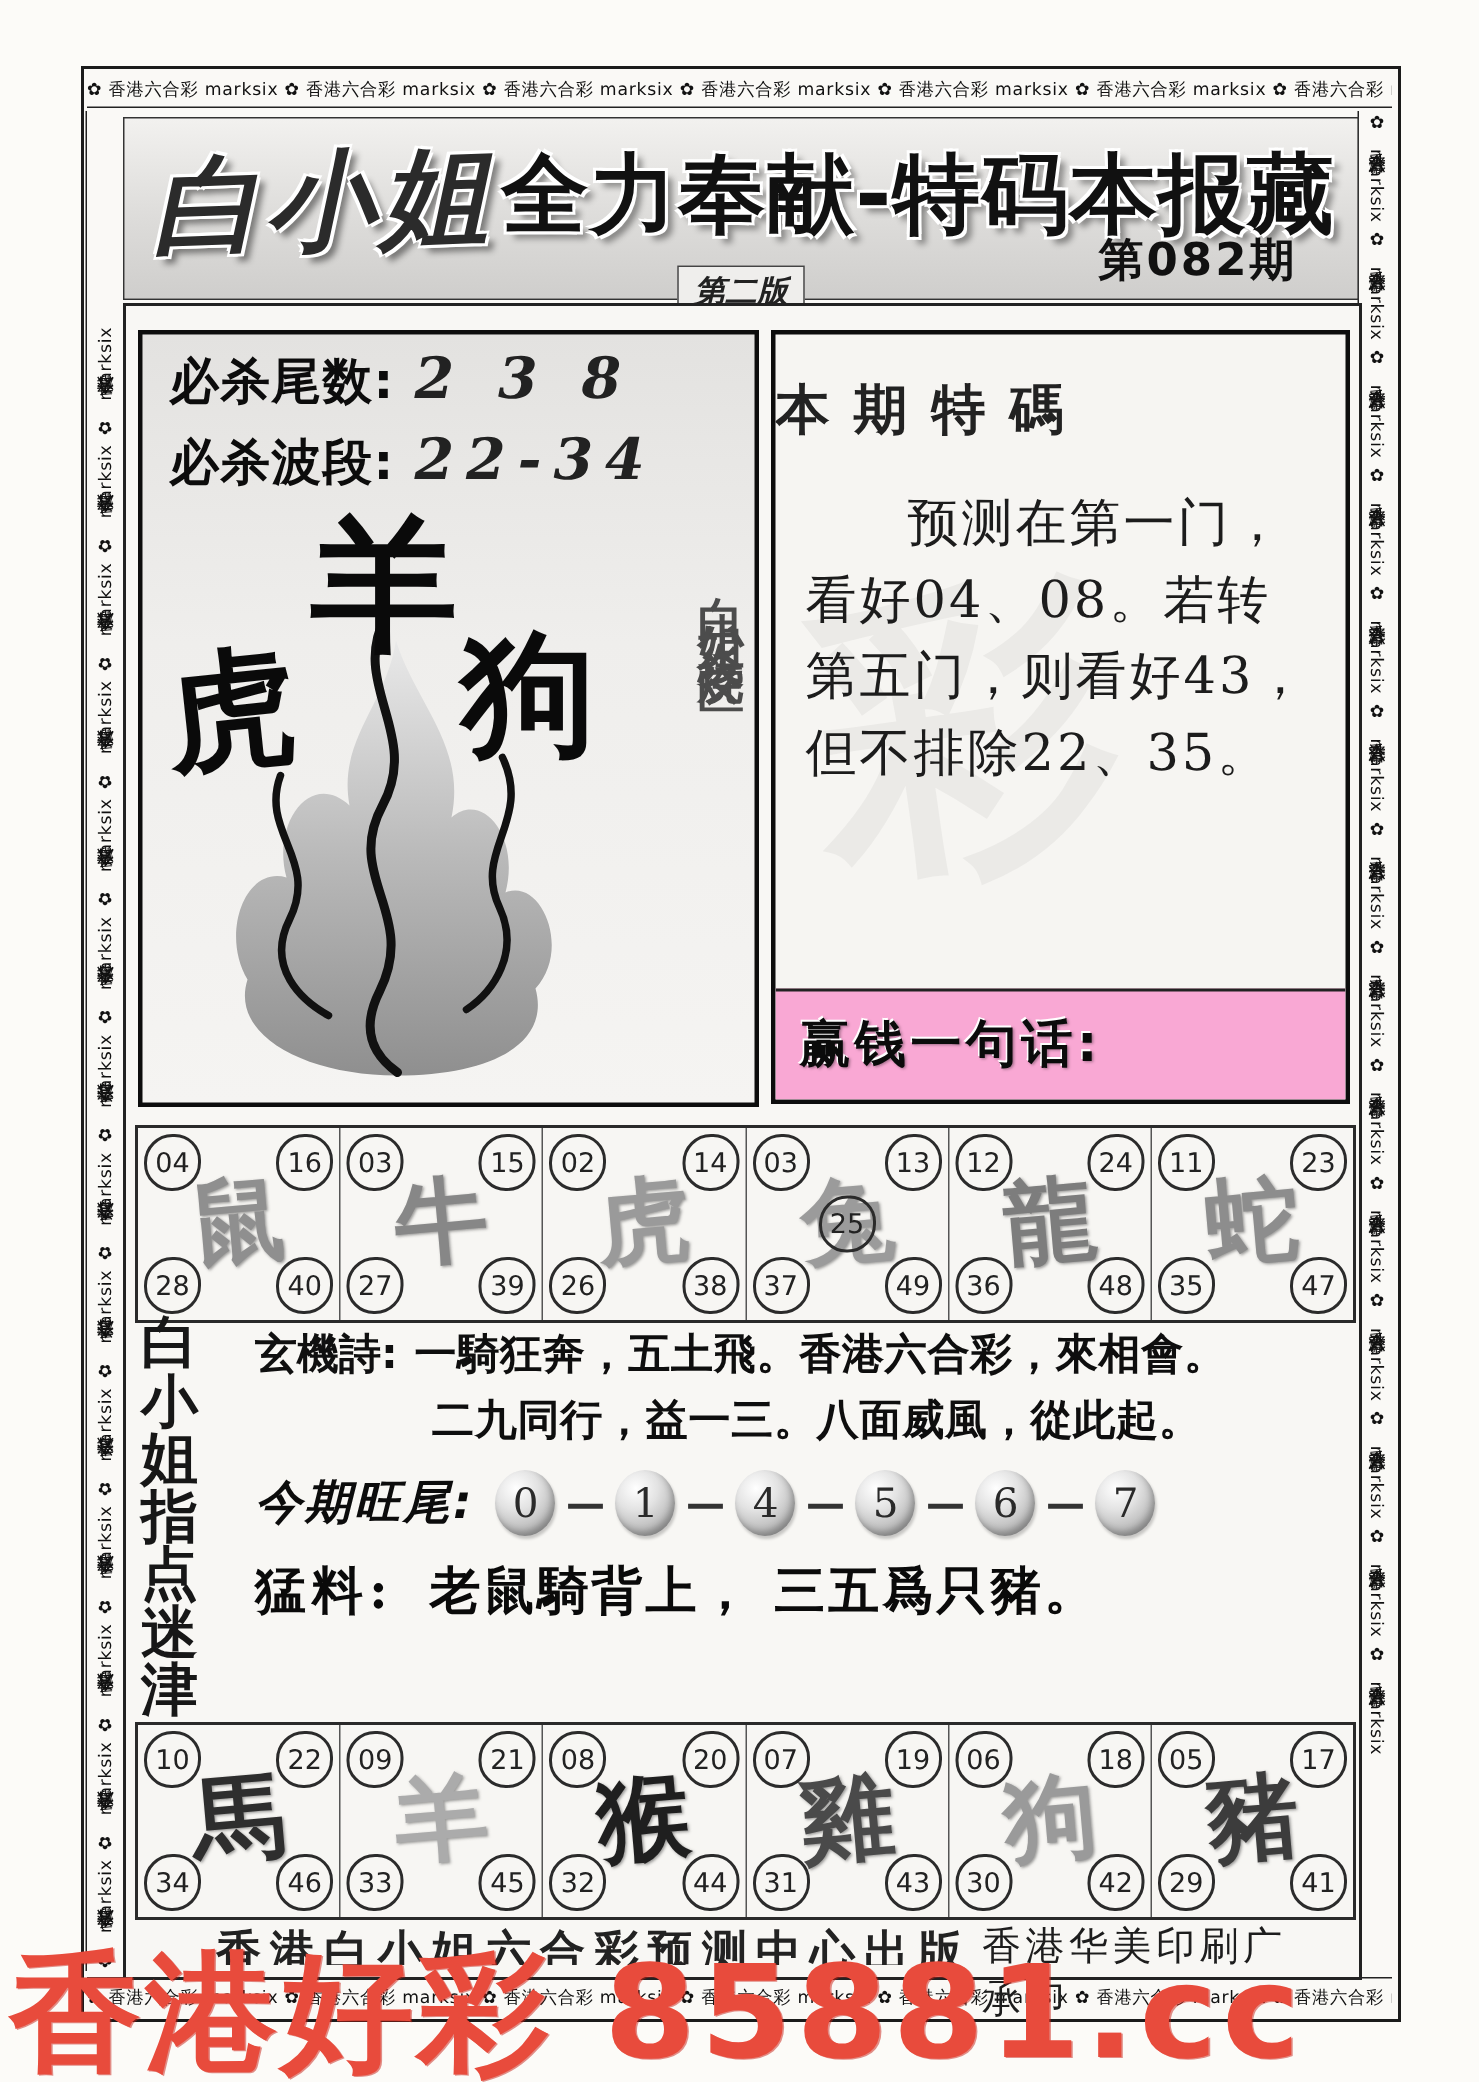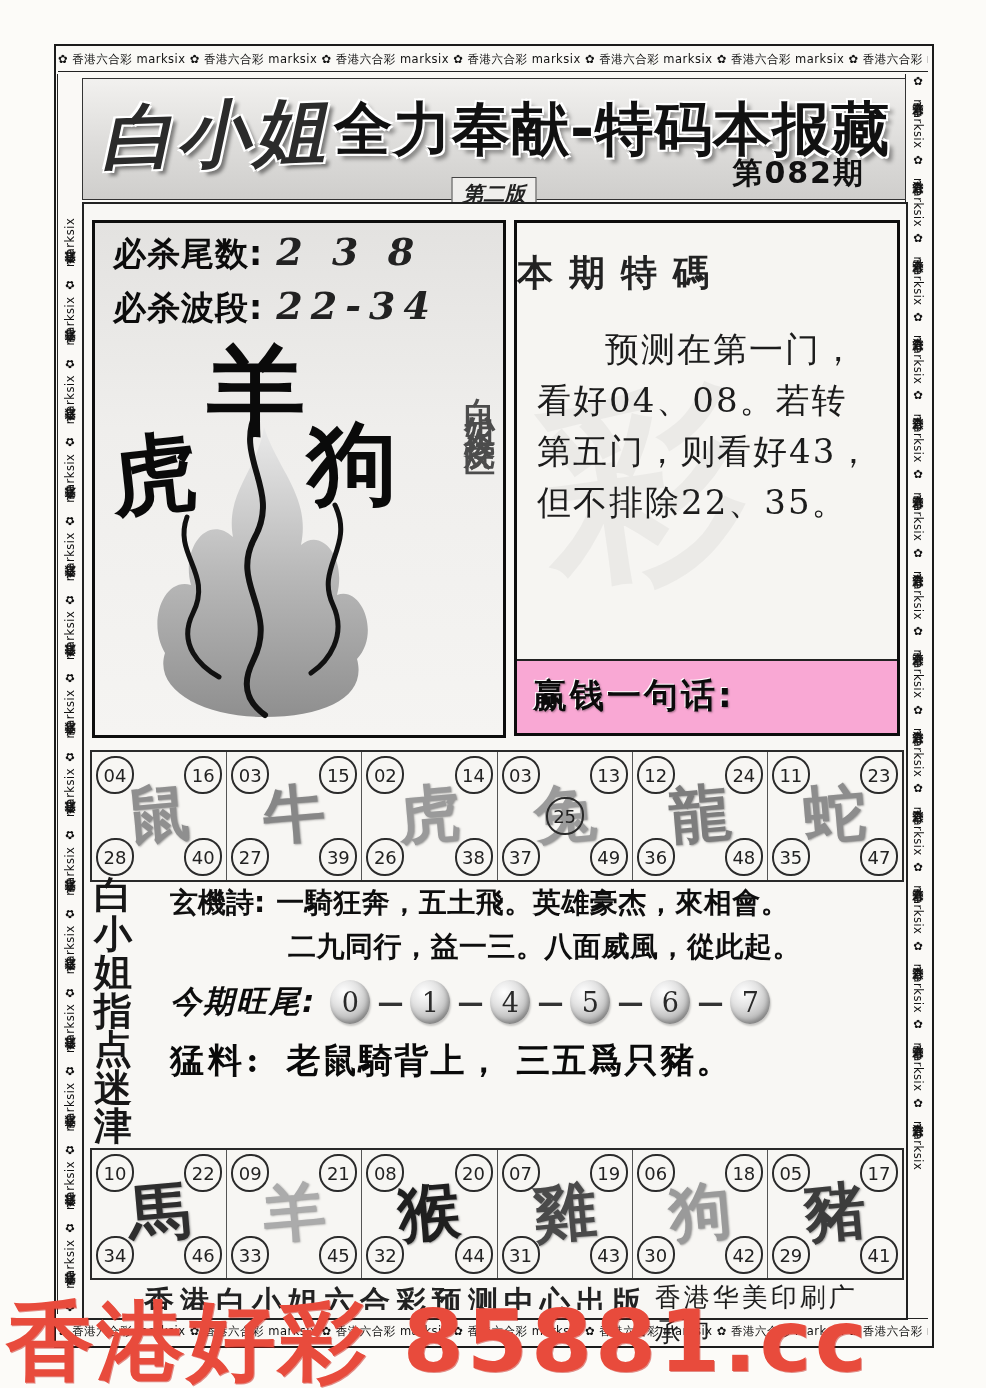--- a/index.html
+++ b/index.html
@@ -234,21 +234,21 @@
           <span>小</span>
           <span>姐</span>
           <span>指</span>
           <span>点</span>
           <span>迷</span>
           <span>津</span>
         </div>
       <div class="tips-rows">
         <div class="poem">
           <span class="plbl">玄機詩:</span>
-          <span class="pline">一騎狂奔，五土飛。英雄豪杰，來相會。</span>
+          <span class="pline">一騎狂奔，五土飛。香港六合彩，來相會。</span>
         </div>
         <div class="poem2">二九同行，益一三。八面威風，從此起。</div>
         <div class="row-tail">
           <span class="tlbl">今期旺尾:</span>
           <span id="tail-balls"><span class="ball-s">0</span><span class="dash">—</span><span class="ball-s">1</span><span class="dash">—</span><span class="ball-s">4</span><span class="dash">—</span><span class="ball-s">5</span><span class="dash">—</span><span class="ball-s">6</span><span class="dash">—</span><span class="ball-s">7</span></span>
         </div>
         <div class="row-meat">
           <span class="mlbl">猛料:</span>
           <span>老鼠騎背上， 三五爲只豬。</span>
         </div>

